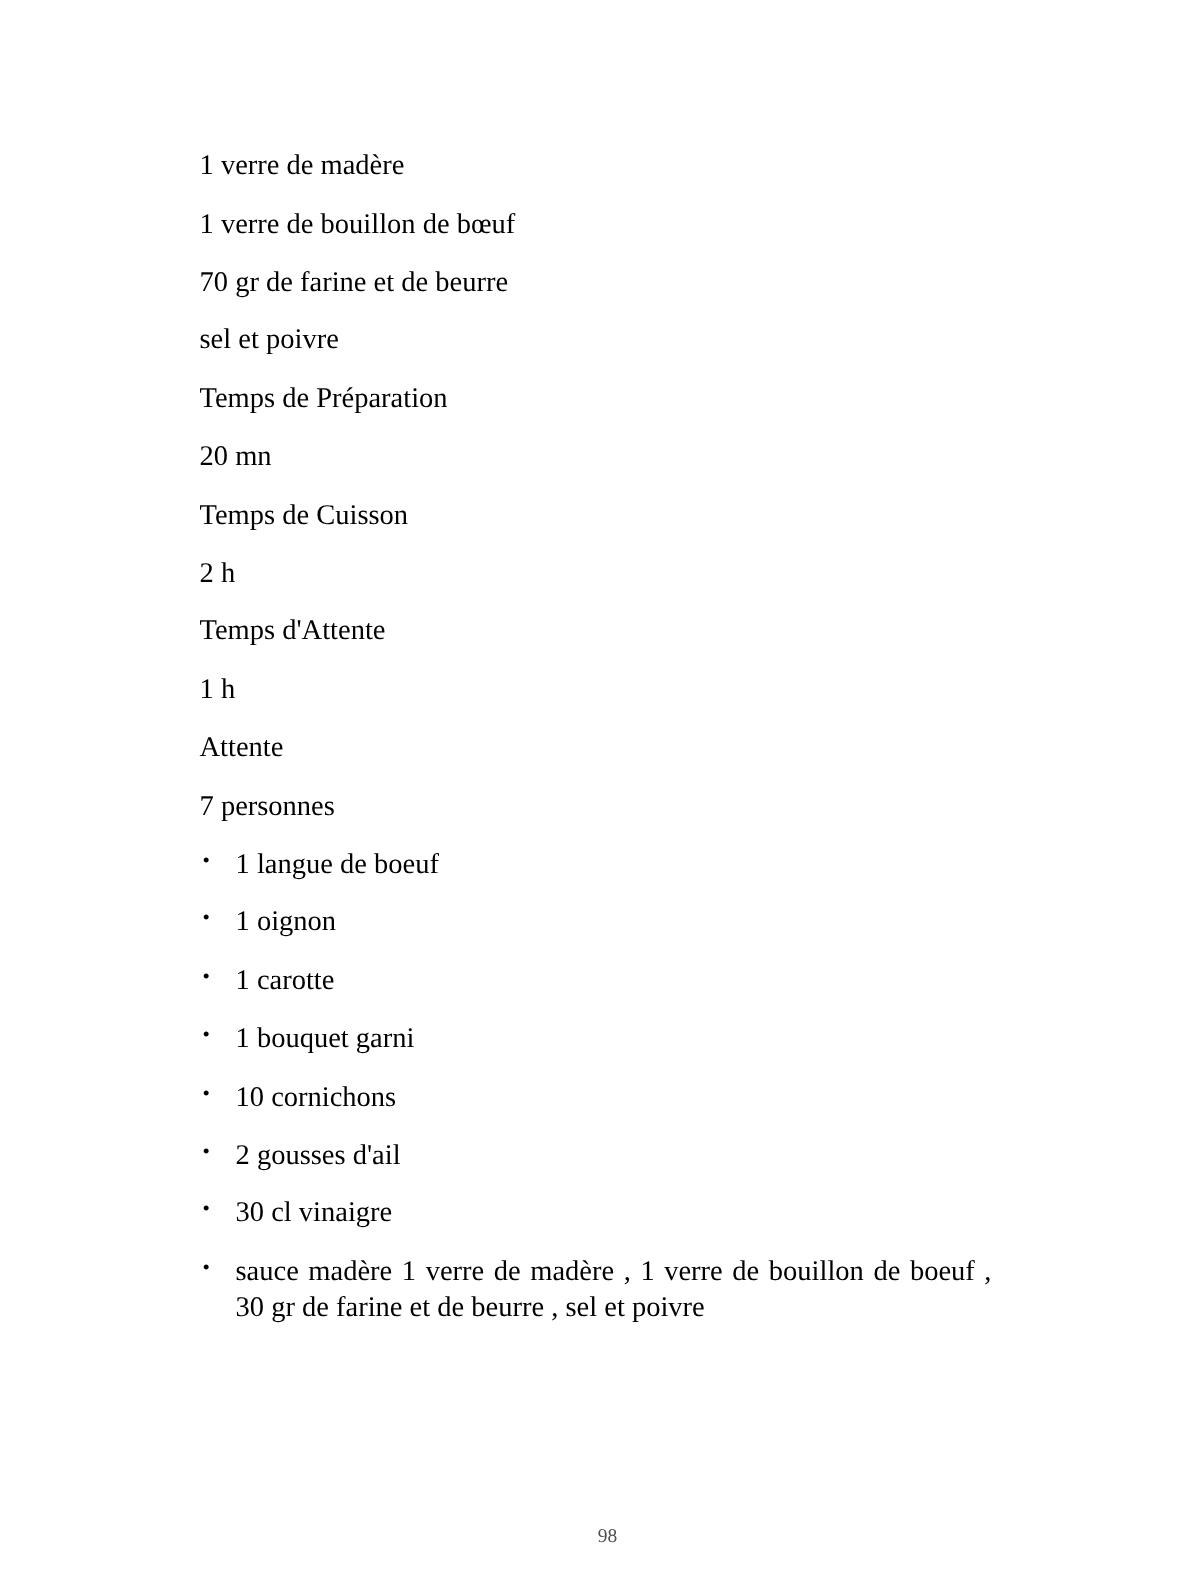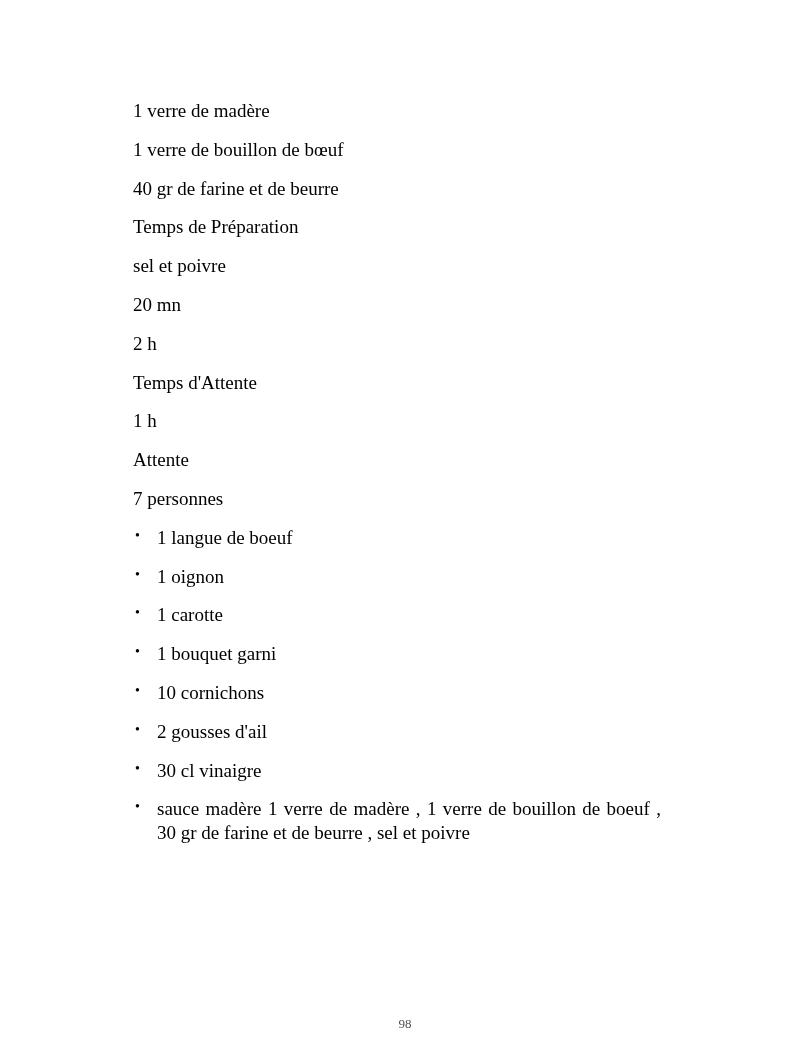--- a/index.html
+++ b/index.html
@@ -69,24 +69,25 @@
   }
 </style>
 </head>
 <body>
 
 <div class="page">
   <div class="content">
 
     <p class="line">1 verre de madère</p>
     <p class="line">1 verre de bouillon de bœuf</p>
-    <p class="line">40 gr de farine et de beurre</p>
+    <p class="line">70 gr de farine et de beurre</p>
+    <p class="line">sel et poivre</p>
     <p class="line">Temps de Préparation</p>
-    <p class="line">sel et poivre</p>
     <p class="line">20 mn</p>
+    <p class="line">Temps de Cuisson</p>
     <p class="line">2 h</p>
     <p class="line">Temps d'Attente</p>
     <p class="line">1 h</p>
     <p class="line">Attente</p>
     <p class="line">7 personnes</p>
 
     <ul class="ingredients">
       <li class="ingredient">
         <span class="bullet">•</span>
         <span>1 langue de boeuf</span>

